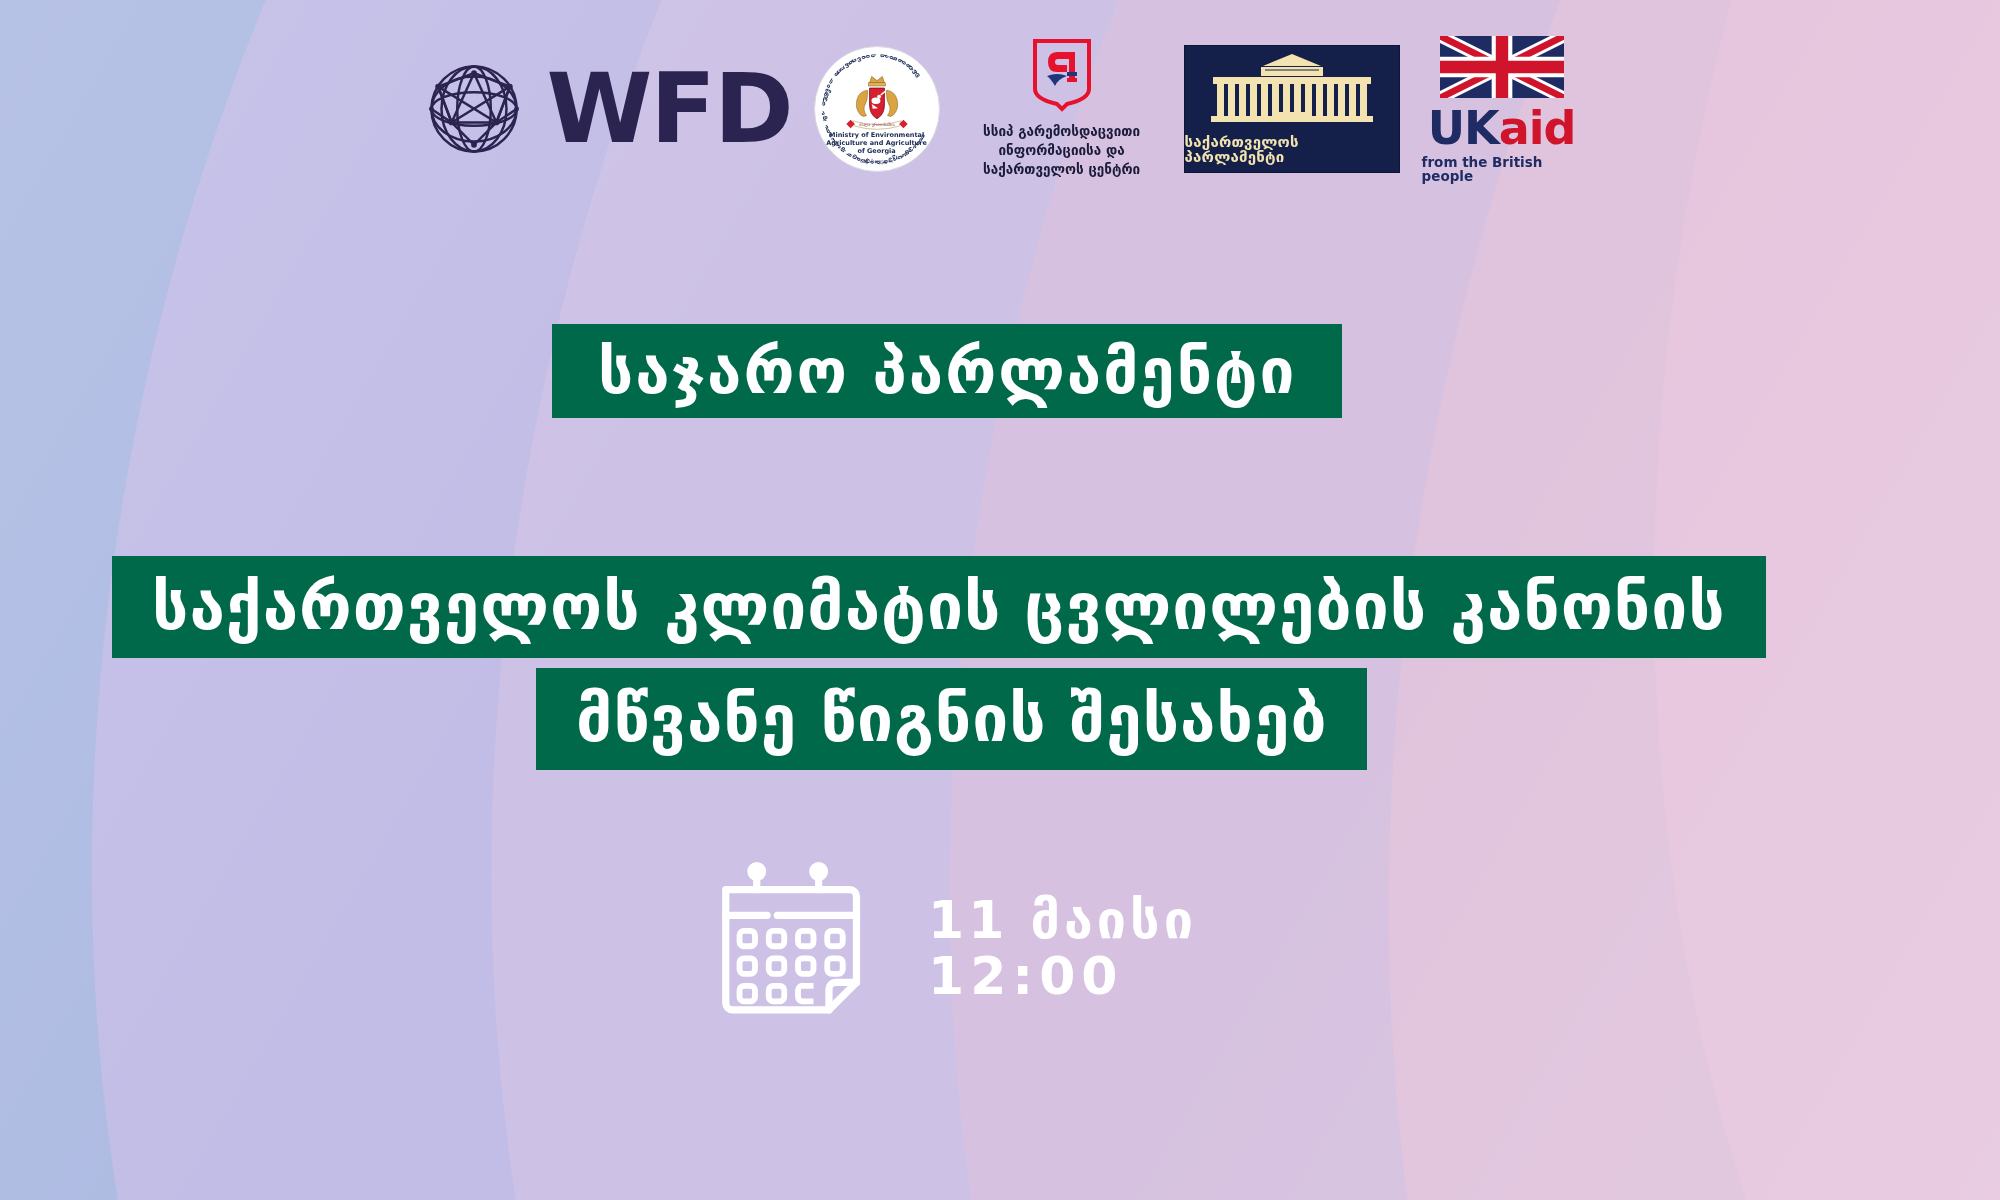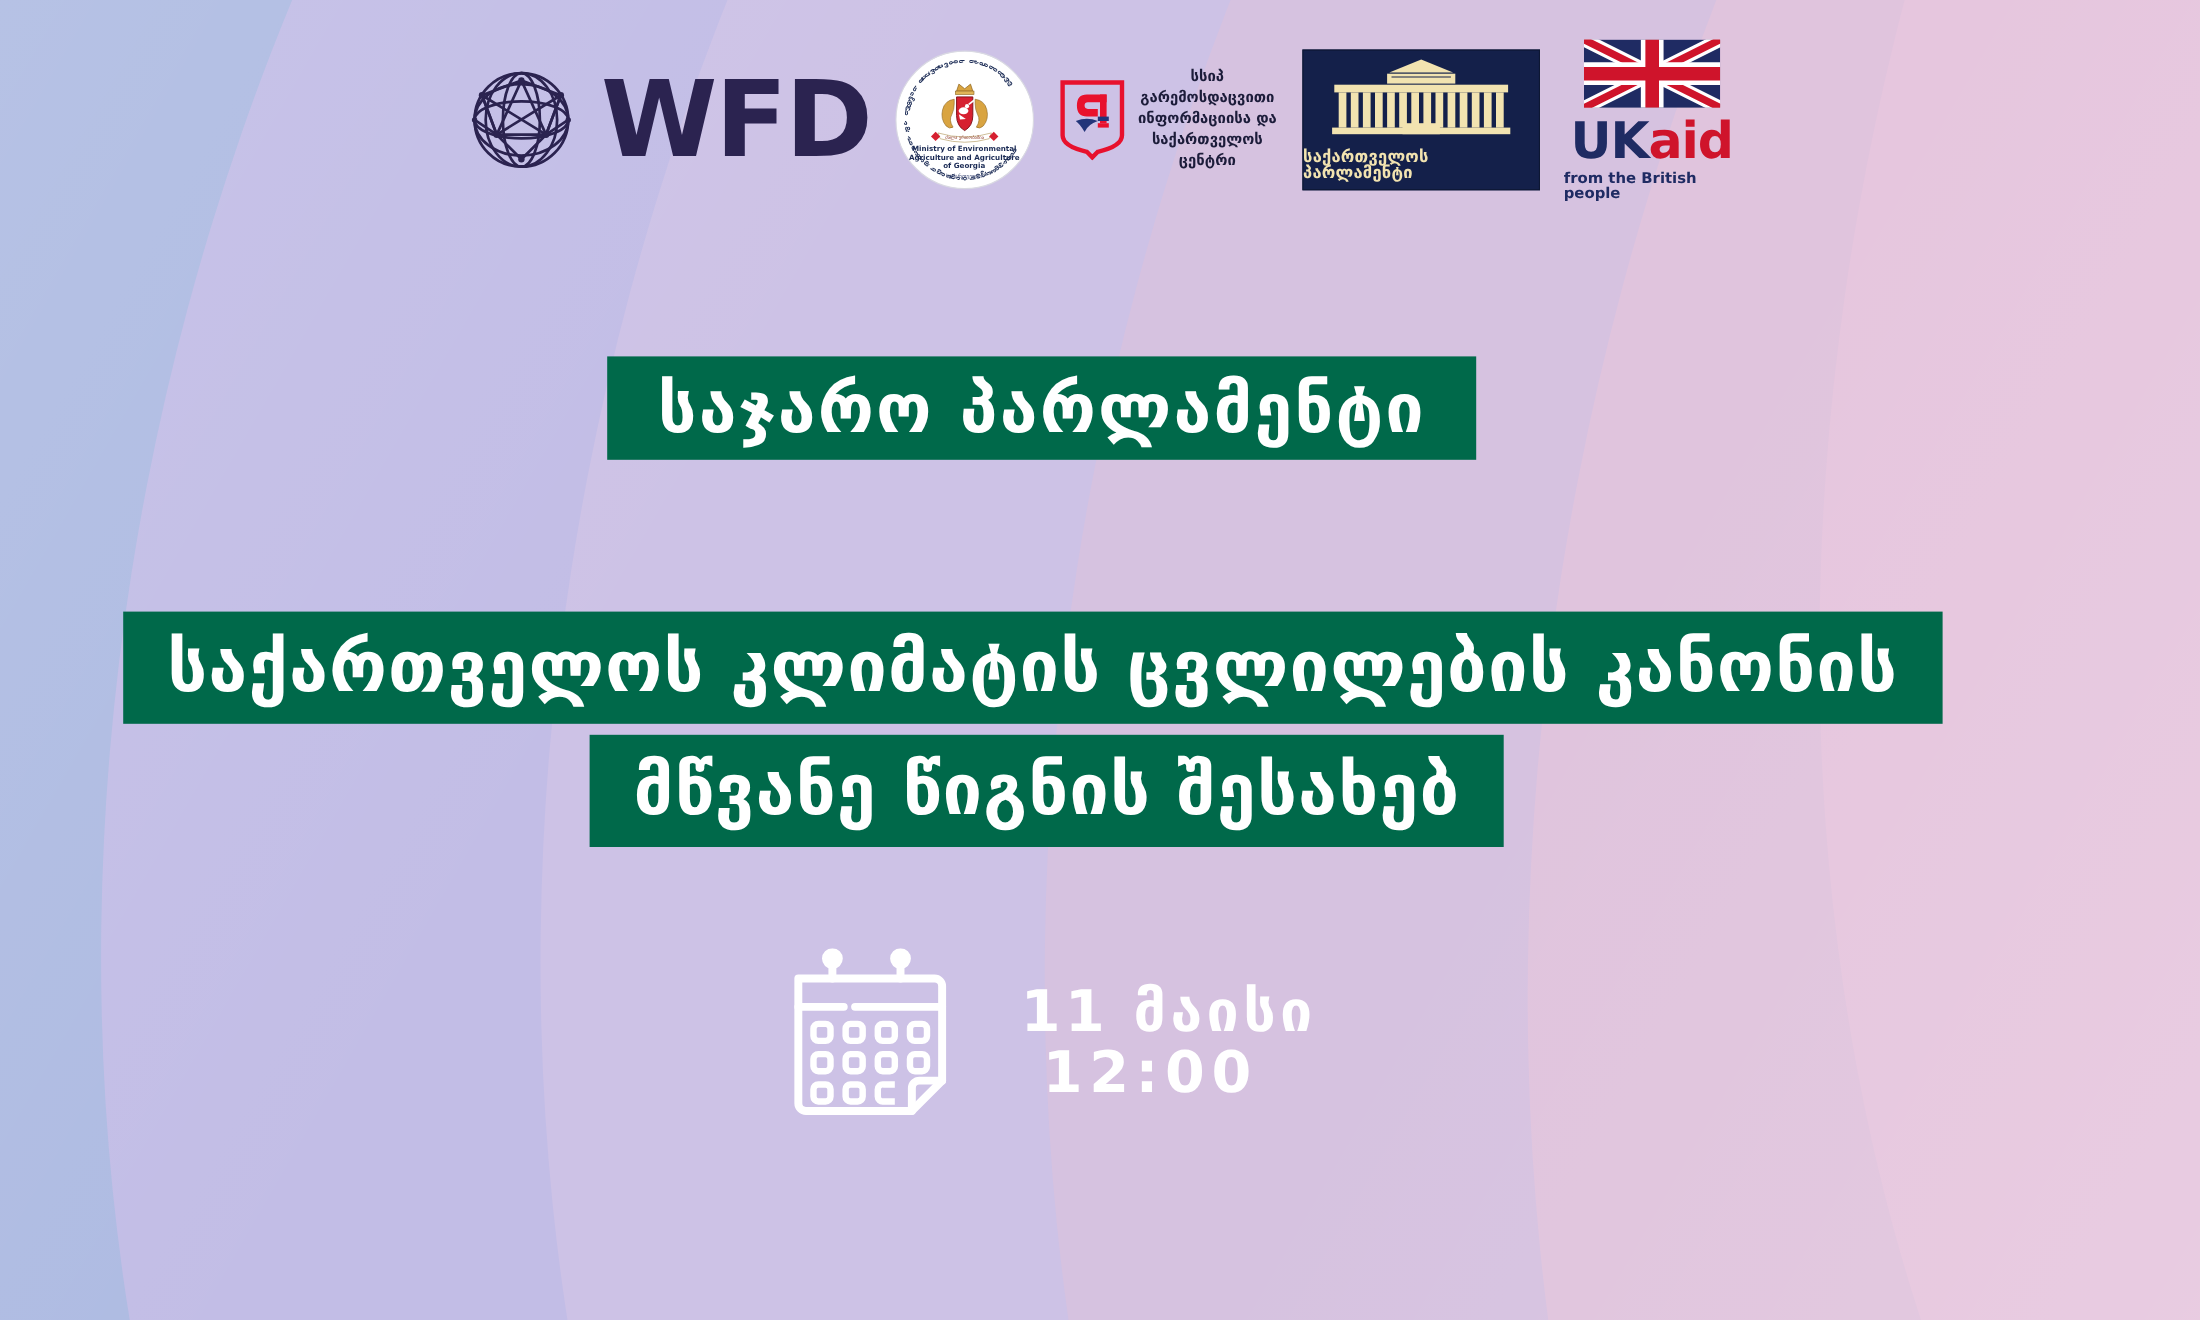--- a/index.html
+++ b/index.html
@@ -112,21 +112,21 @@
     position:absolute; left:0; right:0; bottom:16px;
     text-align:center; font-size:6.5px; line-height:1.25;
     color:#1b2b55; font-weight:bold;
   }
   .seal .seal-ka{
     position:absolute; left:0; right:0; bottom:8px;
     text-align:center; font-size:5px; color:#45507a;
   }
 
   
-  .eic{ display:flex; flex-direction:row; align-items:center; gap:10px; width:200px; }
+  .eic{ display:flex; flex-direction:column; align-items:center; gap:10px; width:200px; }
   .eic .mark{ width:62px; height:74px; }
   .eic .cap{
     text-align:center; font-size:13.5px; line-height:1.42;
     color:#1c1c3a; font-weight:bold;
   }
 
   
   .parl{
     width:216px; height:128px; background:#14204a;
     display:flex; flex-direction:column; align-items:center;
@@ -174,21 +174,21 @@
   .date-row{
     position:absolute; left:712px; top:862px;
     display:flex; align-items:center; gap:44px;
     z-index:4;
   }
   .cal-icon{ width:172px; height:172px; }
   .date-text{
     color:#ffffff; font-weight:bold; line-height:1.08;
     font-size:52px; letter-spacing:4px;
   }
-  .date-text .d2{ letter-spacing:6px;margin-left:20px; }
+  .date-text .d2{ letter-spacing:6px; }
 </style>
 </head>
 <body>
 
 <div id="poster">
 
   <div class="band b1"></div>
   <div class="band b2"></div>
   <div class="band b3"></div>
   <div class="band b4"></div>

